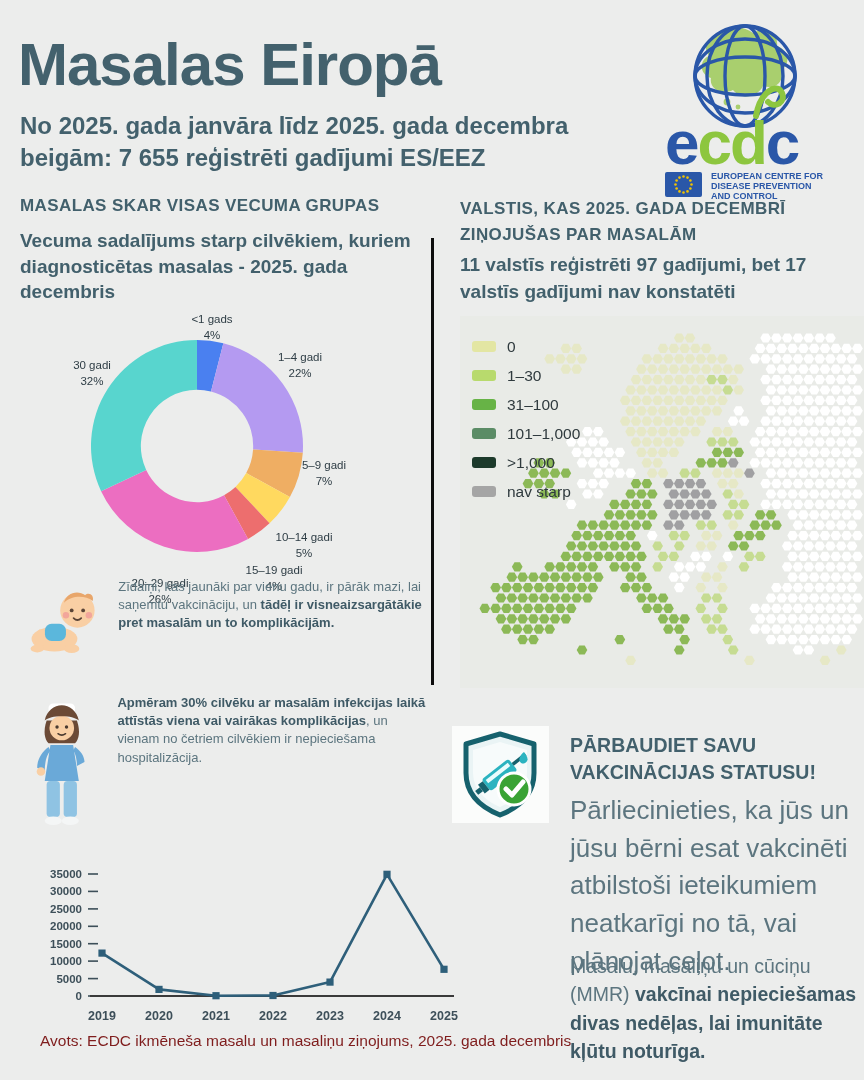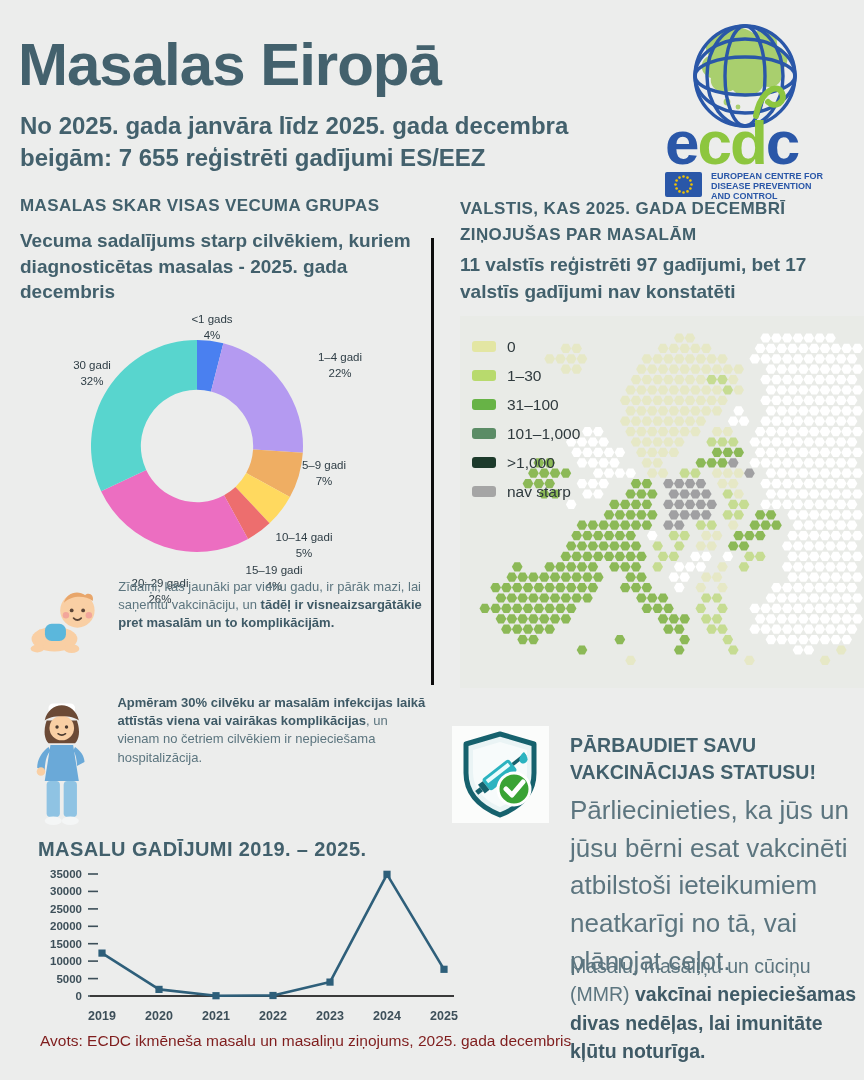--- a/index.html
+++ b/index.html
@@ -13,21 +13,21 @@
   .h2-right{left:460px;top:196px;line-height:1.5;}
   .lead{font-size:19px;font-weight:700;line-height:1.35;color:#42606c;}
   .p-left{left:20px;top:228px;width:412px;}
   .p-right{left:460px;top:252px;width:396px;line-height:1.4;}
   .divider{left:431px;top:238px;width:3px;height:447px;background:#0d0d0d;}
   
   .donut-wrap{left:20px;top:306px;width:412px;height:316px;}
   .donut-svg{position:absolute;left:62px;top:25px;}
   .donut-lbl{position:absolute;transform:translate(-50%,-50%);text-align:center;
              font-size:11.5px;line-height:1.35;color:#2e3d45;font-weight:500;white-space:nowrap;}
-  .dl0{left:192px;top:22px;}  .dl1{left:280px;top:60px;margin-left:40px;}  .dl2{left:304px;top:168px;}
+  .dl0{left:192px;top:22px;}  .dl1{left:280px;top:60px;}  .dl2{left:304px;top:168px;}
   .dl3{left:284px;top:240px;} .dl4{left:254px;top:273px;} .dl5{left:140px;top:286px;}
   .dl6{left:72px;top:68px;}
   
   .info-row{display:flex;align-items:flex-start;}
   .rich{font-size:13px;line-height:1.4;color:#5c757f;}
   .rich .b{font-weight:800;color:#3f5a66;}
   .baby-row{left:22px;top:578px;width:400px;}
   .baby-text{margin-left:16px;width:318px;}
   .nurse-row{left:22px;top:694px;width:408px;}
   .nurse-text{margin-left:14px;width:330px;}
@@ -175,21 +175,20 @@
       <circle cx="20" cy="78" r="4.5" fill="#f9cfa4"></circle>
       <path d="M56 52 C62 56 66 62 66 68 L58 72 C58 64 56 58 54 56 Z" fill="#6aa9d8"></path>
       <rect x="26" y="88" width="14" height="38" rx="4" fill="#8fc3e3"></rect>
       <rect x="44" y="88" width="14" height="38" rx="4" fill="#8fc3e3"></rect>
       <ellipse cx="33" cy="130" rx="9" ry="4.5" fill="#f4f6f6"></ellipse>
       <ellipse cx="51" cy="130" rx="9" ry="4.5" fill="#f4f6f6"></ellipse>
     </svg>
     <div class="rich nurse-text"><span class="b">Apmēram 30% cilvēku ar masalām infekcijas laikā attīstās viena vai vairākas komplikācijas</span><span>, un vienam no četriem cilvēkiem ir nepieciešama hospitalizācija.</span></div>
   </div>
 
-  <div class="abs h2 h2-chart">MASALU GADĪJUMI 2019. – 2025.</div>
   <div class="abs linechart">
     <svg id="linechart" width="436" height="172" viewBox="0 0 436 172">
         <line x1="64" y1="136.0" x2="74" y2="136.0" stroke="#3d4f59" stroke-width="1.6"></line>
         <text x="58" y="140.0" text-anchor="end" font-size="11.5" font-weight="600" fill="#3d4f59" font-family="Liberation Sans, sans-serif">0</text>
         <line x1="64" y1="118.6" x2="74" y2="118.6" stroke="#3d4f59" stroke-width="1.6"></line>
         <text x="58" y="122.6" text-anchor="end" font-size="11.5" font-weight="600" fill="#3d4f59" font-family="Liberation Sans, sans-serif">5000</text>
         <line x1="64" y1="101.1" x2="74" y2="101.1" stroke="#3d4f59" stroke-width="1.6"></line>
         <text x="58" y="105.1" text-anchor="end" font-size="11.5" font-weight="600" fill="#3d4f59" font-family="Liberation Sans, sans-serif">10000</text>
         <line x1="64" y1="83.7" x2="74" y2="83.7" stroke="#3d4f59" stroke-width="1.6"></line>
         <text x="58" y="87.7" text-anchor="end" font-size="11.5" font-weight="600" fill="#3d4f59" font-family="Liberation Sans, sans-serif">15000</text>

